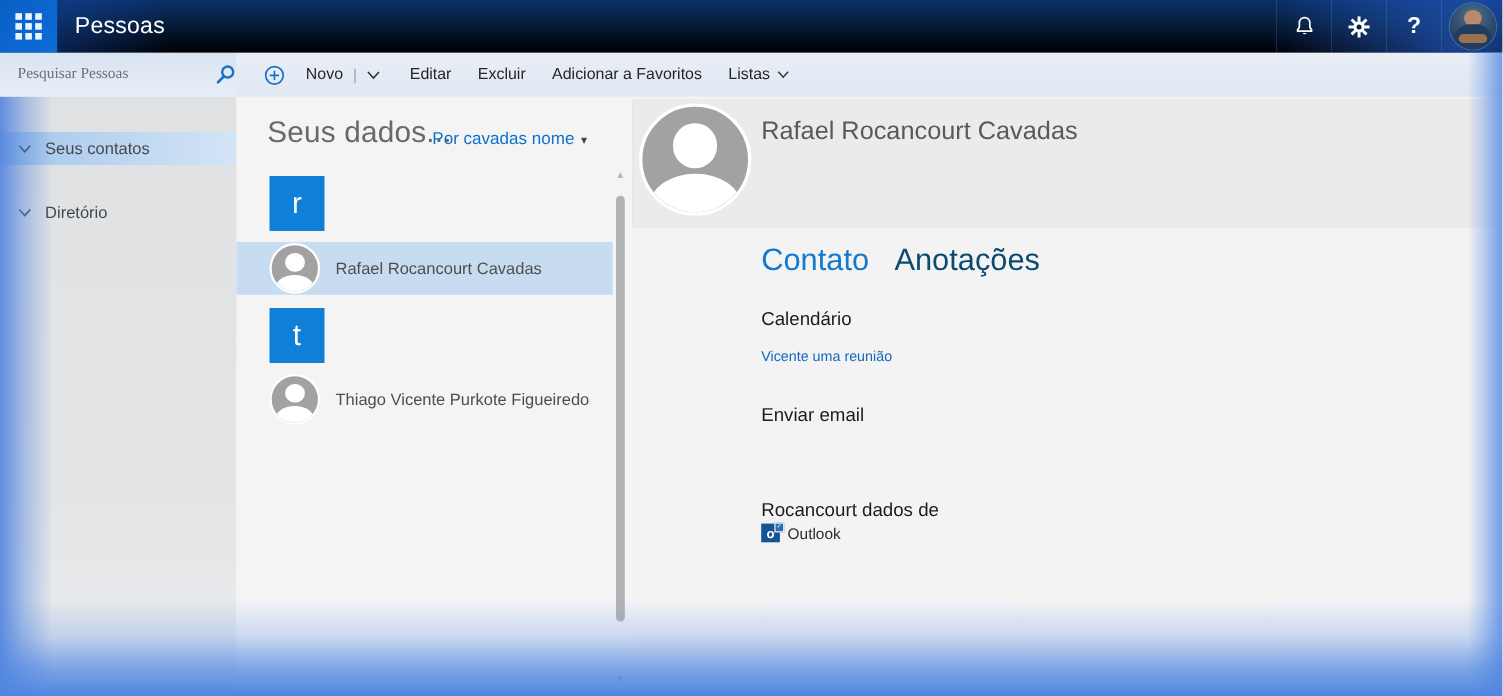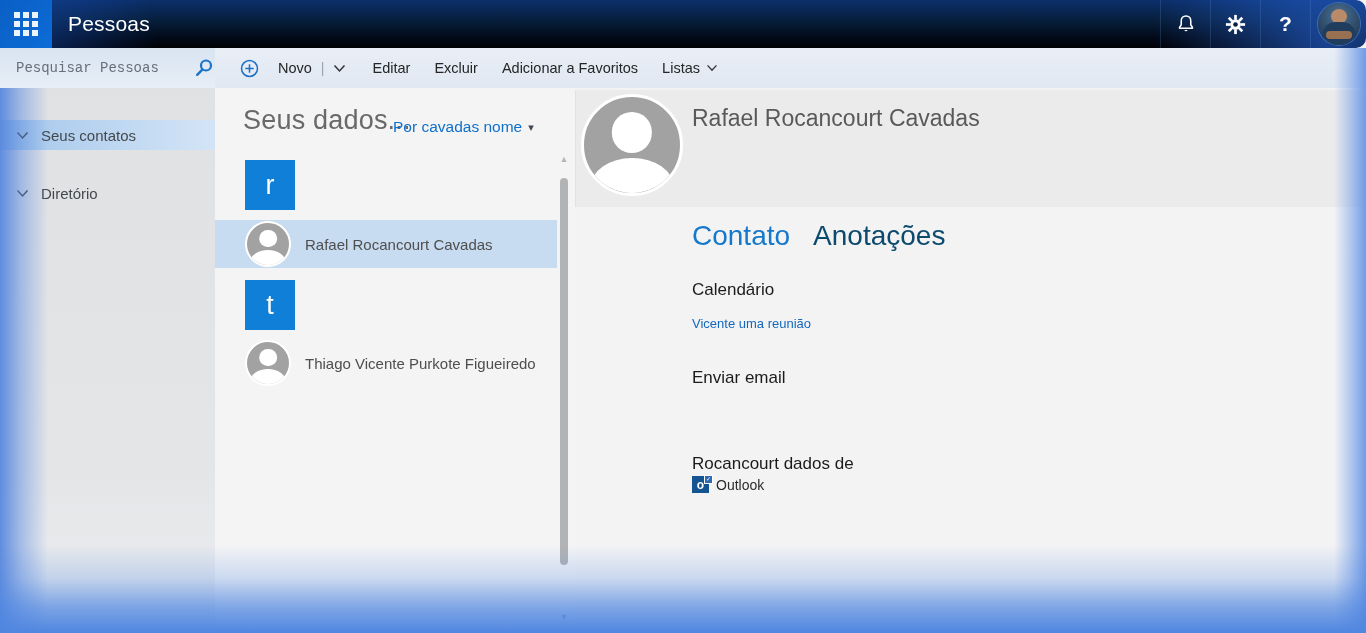--- a/index.html
+++ b/index.html
@@ -7,21 +7,20 @@
   body { font-family:"Liberation Sans", sans-serif; background:#fff; }
   #app { position:relative; width:1366px; height:633px; overflow:hidden; background:#f4f4f5; }
 
   
   .topbar {
     position:absolute; left:0; top:0; width:1366px; height:48px;
     background:
       radial-gradient(circle at 97% 90%, rgba(38,100,214,.65), rgba(38,100,214,0) 170px),
       radial-gradient(circle at 2% 100%, rgba(25,85,200,.45), rgba(25,85,200,0) 130px),
       linear-gradient(180deg,#0c2f6b 0%,#07203f 40%,#020a18 78%,#000105 100%);
-    border-radius: 10px;
   }
   .app-tile {
     position:absolute; left:0; top:0; width:52px; height:48px;
     background:linear-gradient(135deg,#0a5fc4,#0c6cd8); cursor:pointer;
     display:flex; align-items:center; justify-content:center;
   }
   .waffle { display:grid; grid-template-columns:repeat(3,6px); grid-template-rows:repeat(3,6px); gap:3px; }
   .waffle span { background:rgba(255,255,255,.92); width:6px; height:6px; }
   .top-title { position:absolute; left:68px; top:0; line-height:48px; color:#fff; font-size:21px; font-weight:300; letter-spacing:.2px; }
   .top-cell {
@@ -40,21 +39,21 @@
   .photo-avatar .arms { position:absolute; left:8px; top:28px; width:26px; height:8px; border-radius:4px; background:#9a7053; }
 
   
   .search-strip {
     position:absolute; left:0; top:48px; width:215px; height:40px;
     background:linear-gradient(180deg,#d9e4f1,#e7eef7);
     display:flex; align-items:center;
   }
   .search-input {
     flex:1; border:none; outline:none; background:transparent; padding-left:16px;
-    font-family:Liberation Mono, monospace; font-size:14px; color:#3c4653;
+    font-family:Liberation Serif, serif; font-size:14px; color:#3c4653;
   }
   .search-input::placeholder { color:#66707c; opacity:1; }
   .search-btn { width:40px; height:40px; display:flex; align-items:center; justify-content:center; cursor:pointer; }
 
   .toolbar {
     position:absolute; left:215px; top:48px; width:1151px; height:40px;
     background:linear-gradient(180deg,#e9eef6,#e0e8f2);
     display:flex; align-items:center; padding-left:25px;
     font-size:14.5px; color:#252525;
   }

